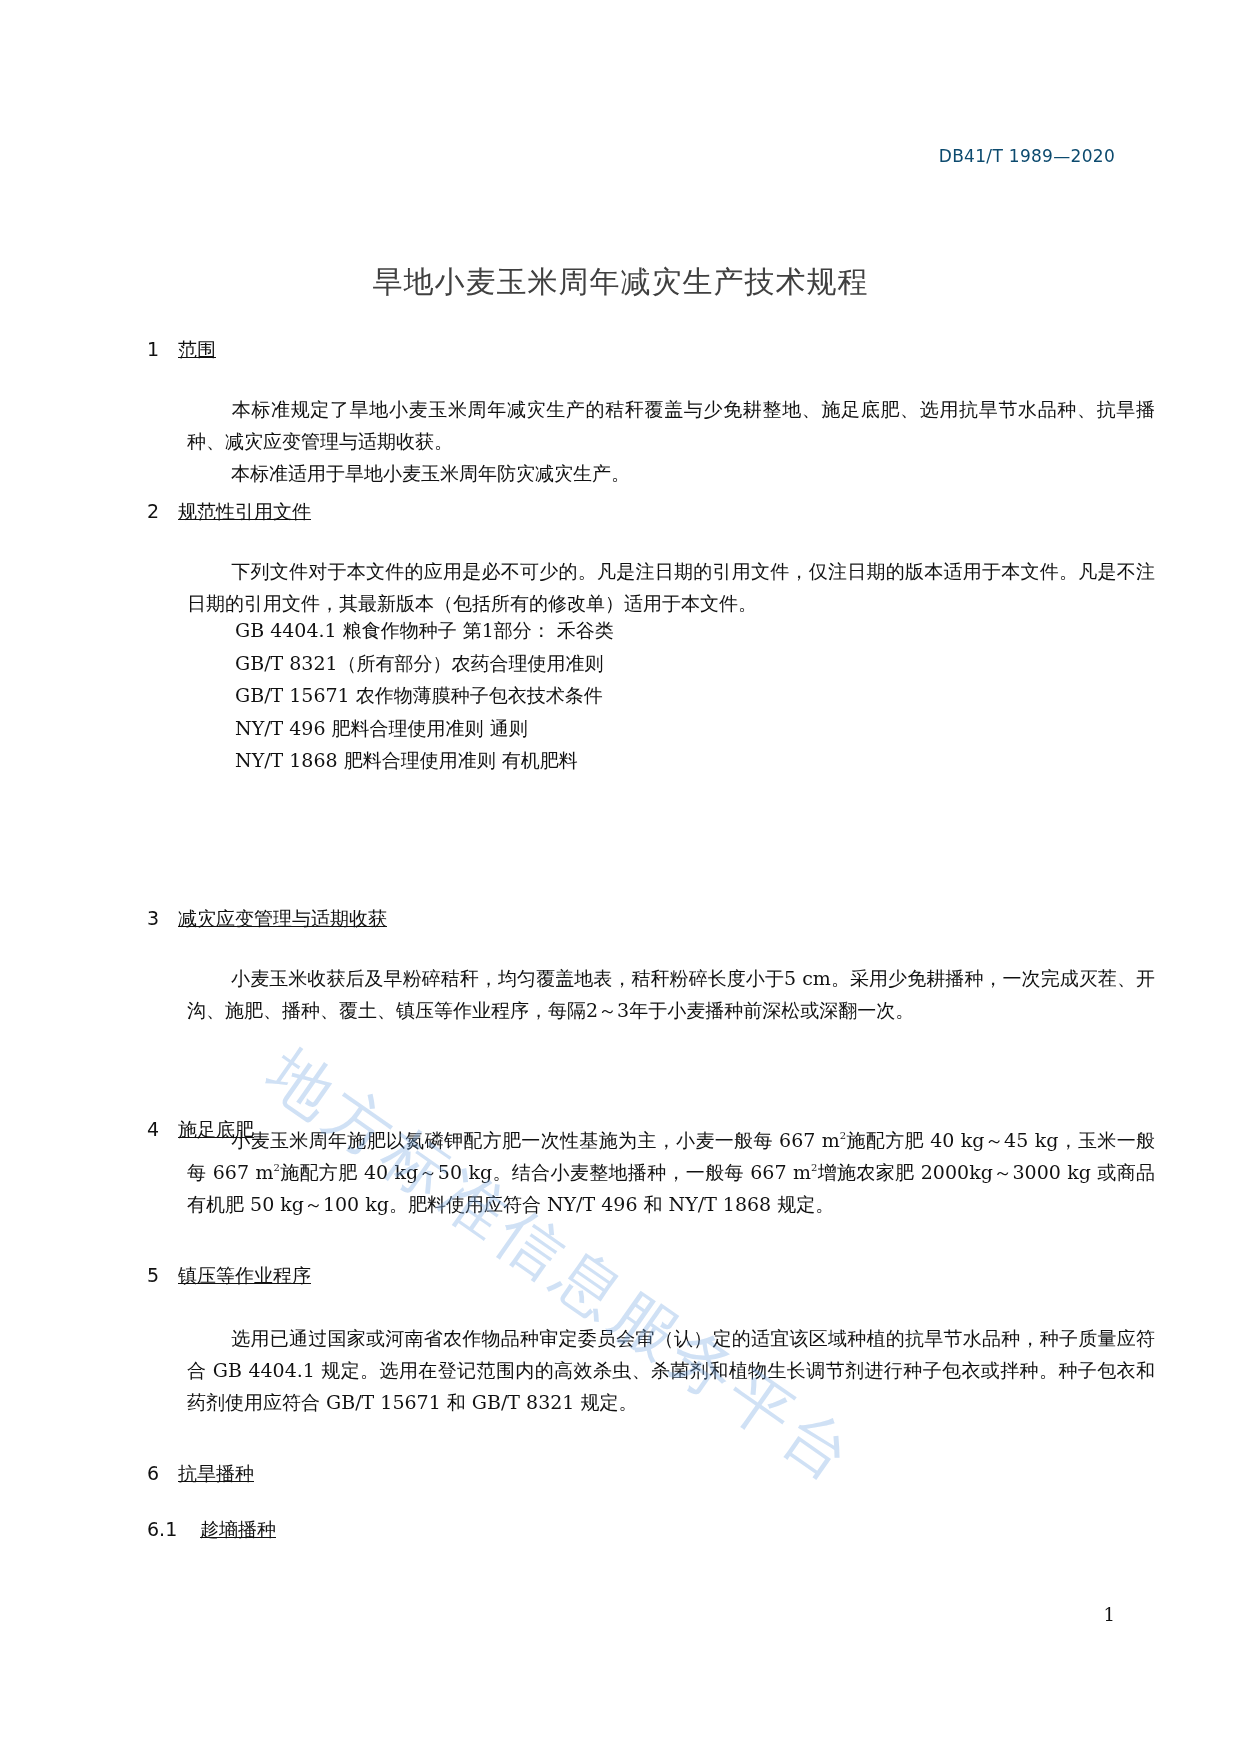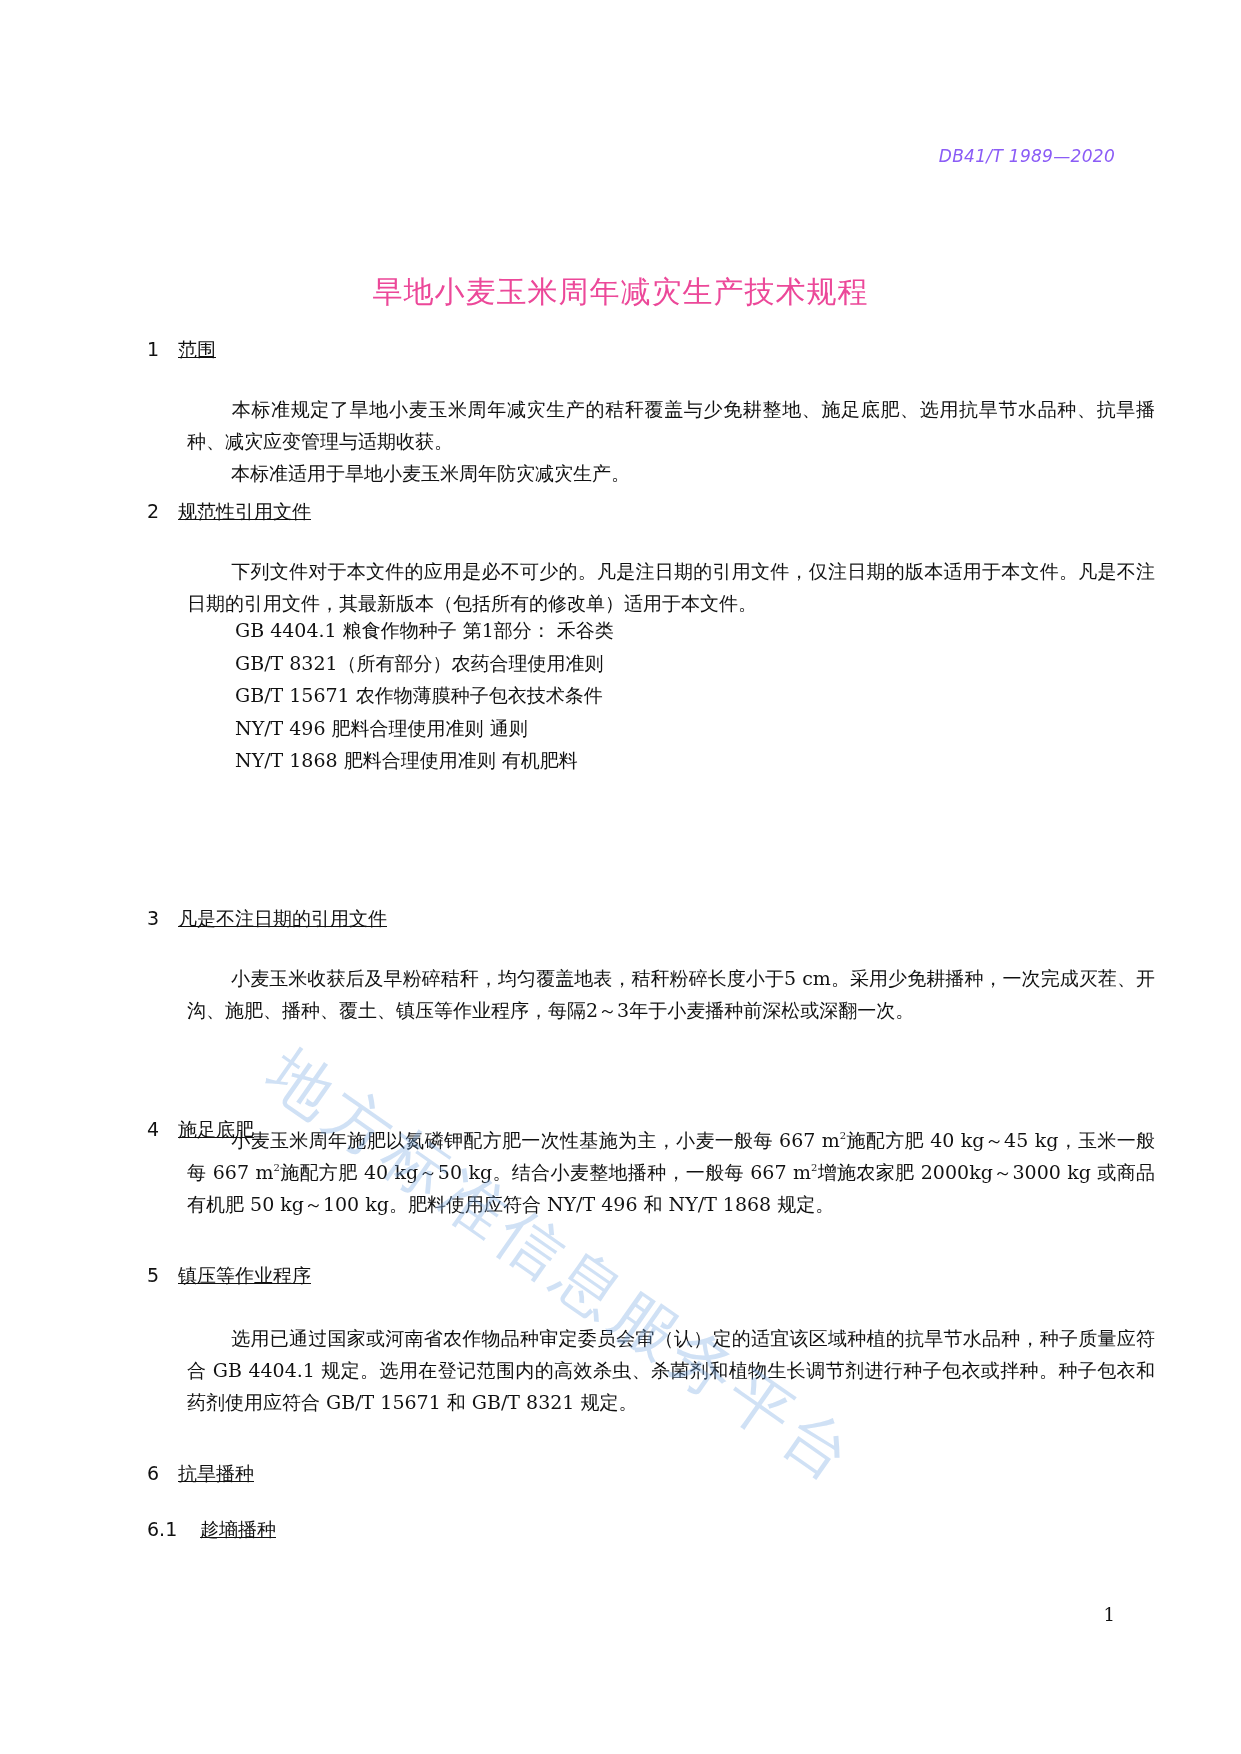--- a/index.html
+++ b/index.html
@@ -1,19 +1,19 @@
 <!DOCTYPE html>
 <html><head>
 <meta charset="utf-8">
 <style>
   html, body { margin: 0; padding: 0; background: #ffffff; }
   body { width: 1241px; height: 1754px; position: relative; overflow: hidden; color: #111; }
   .page { position: absolute; left: 0; top: 0; width: 1241px; height: 1754px; background: #fff; }
-  .std-code { position: absolute; right: 126px; top: 146px; font-family: "DejaVu Sans", sans-serif; font-size: 17px; letter-spacing: 0.3px; color: #8b5cf6; font-style: italic; }
-  .doc-title { position: absolute; left: 0; width: 1241px; top: 272px; text-align: center; font-family: "DejaVu Sans", sans-serif; font-size: 30px; letter-spacing: 1px; color: #ec4899; }
+  .std-code { position: absolute; right: 126px; top: 146px; font-family: "DejaVu Sans", sans-serif; font-size: 17px; letter-spacing: 0.3px; color: #0c4a6e; }
+  .doc-title { position: absolute; left: 0; width: 1241px; top: 262px; text-align: center; font-family: "DejaVu Sans", sans-serif; font-size: 30px; letter-spacing: 1px; color: #404040; }
   .h1 { position: absolute; left: 147px; font-family: "DejaVu Sans", sans-serif; font-size: 19px; color: #111; white-space: nowrap; text-decoration: underline; }
   .h1 .num { display: inline-block; width: 31px; }
   .h2 .num { display: inline-block; width: 53px; }
   .para { position: absolute; left: 147px; width: 968px; font-family: "DejaVu Serif", serif; font-size: 19px; line-height: 32px; color: #111; text-align: justify; margin-left: 40px; }
   .para .ind { display: inline-block; width: 44px; }
   .ref-list { position: absolute; left: 191px; font-family: "DejaVu Serif", serif; font-size: 19px; line-height: 32.5px; color: #111; margin-left: 44px; }
   .ref-list div { white-space: nowrap; }
   .page-num { position: absolute; right: 126px; top: 1604px; font-family: "DejaVu Serif", serif; font-size: 18px; color: #111; }
   .watermark { position: absolute; left: 300px; top: 1030px; font-family: "DejaVu Sans", sans-serif; font-size: 64px; color: rgba(120,170,225,0.35); transform: rotate(35deg); transform-origin: left top; white-space: nowrap; letter-spacing: 6px; pointer-events: none; }
   sup { font-size: 10px; vertical-align: 8px; line-height: 0; }
@@ -39,21 +39,21 @@
   <div class="para" style="top:555px"><span class="ind"></span><span>下列文件对于本文件的应用是必不可少的。凡是注日期的引用文件，仅注日期的版本适用于本文件。凡是不注日期的引用文件，其最新版本（包括所有的修改单）适用于本文件。</span></div>
   <div class="ref-list" style="top:614px">
     <div>GB 4404.1 粮食作物种子 第1部分： 禾谷类</div>
     <div>GB/T 8321（所有部分）农药合理使用准则</div>
     <div>GB/T 15671 农作物薄膜种子包衣技术条件</div>
     <div>NY/T 496 肥料合理使用准则 通则</div>
     <div>NY/T 1868 肥料合理使用准则 有机肥料</div>
   </div>
 
   <div class="h1" style="top:906px">
-    <span class="num">3</span><span>凡是不注日期的引用文件</span>
+    <span class="num">3</span><span>减灾应变管理与适期收获</span>
   </div>
   <div class="para" style="top:962px"><span class="ind"></span><span>小麦玉米收获后及早粉碎秸秆，均匀覆盖地表，秸秆粉碎长度小于5 cm。采用少免耕播种，一次完成灭茬、开沟、施肥、播种、覆土、镇压等作业程序，每隔2～3年于小麦播种前深松或深翻一次。</span></div>
 
   <div class="h1" style="top:1117px">
     <span class="num">4</span><span>施足底肥</span>
   </div>
   <div class="para" style="top:1124px"><span class="ind"></span><span>小麦玉米周年施肥以氮磷钾配方肥一次性基施为主，小麦一般每 667 m</span><sup>2</sup><span>施配方肥 40 kg～45 kg，玉米一般每 667 m</span><sup>2</sup><span>施配方肥 40 kg～50 kg。结合小麦整地播种，一般每 667 m</span><sup>2</sup><span>增施农家肥 2000kg～3000 kg 或商品有机肥 50 kg～100 kg。肥料使用应符合 NY/T 496 和 NY/T 1868 规定。</span></div>
 
   <div class="h1" style="top:1263px">
     <span class="num">5</span><span>镇压等作业程序</span>

